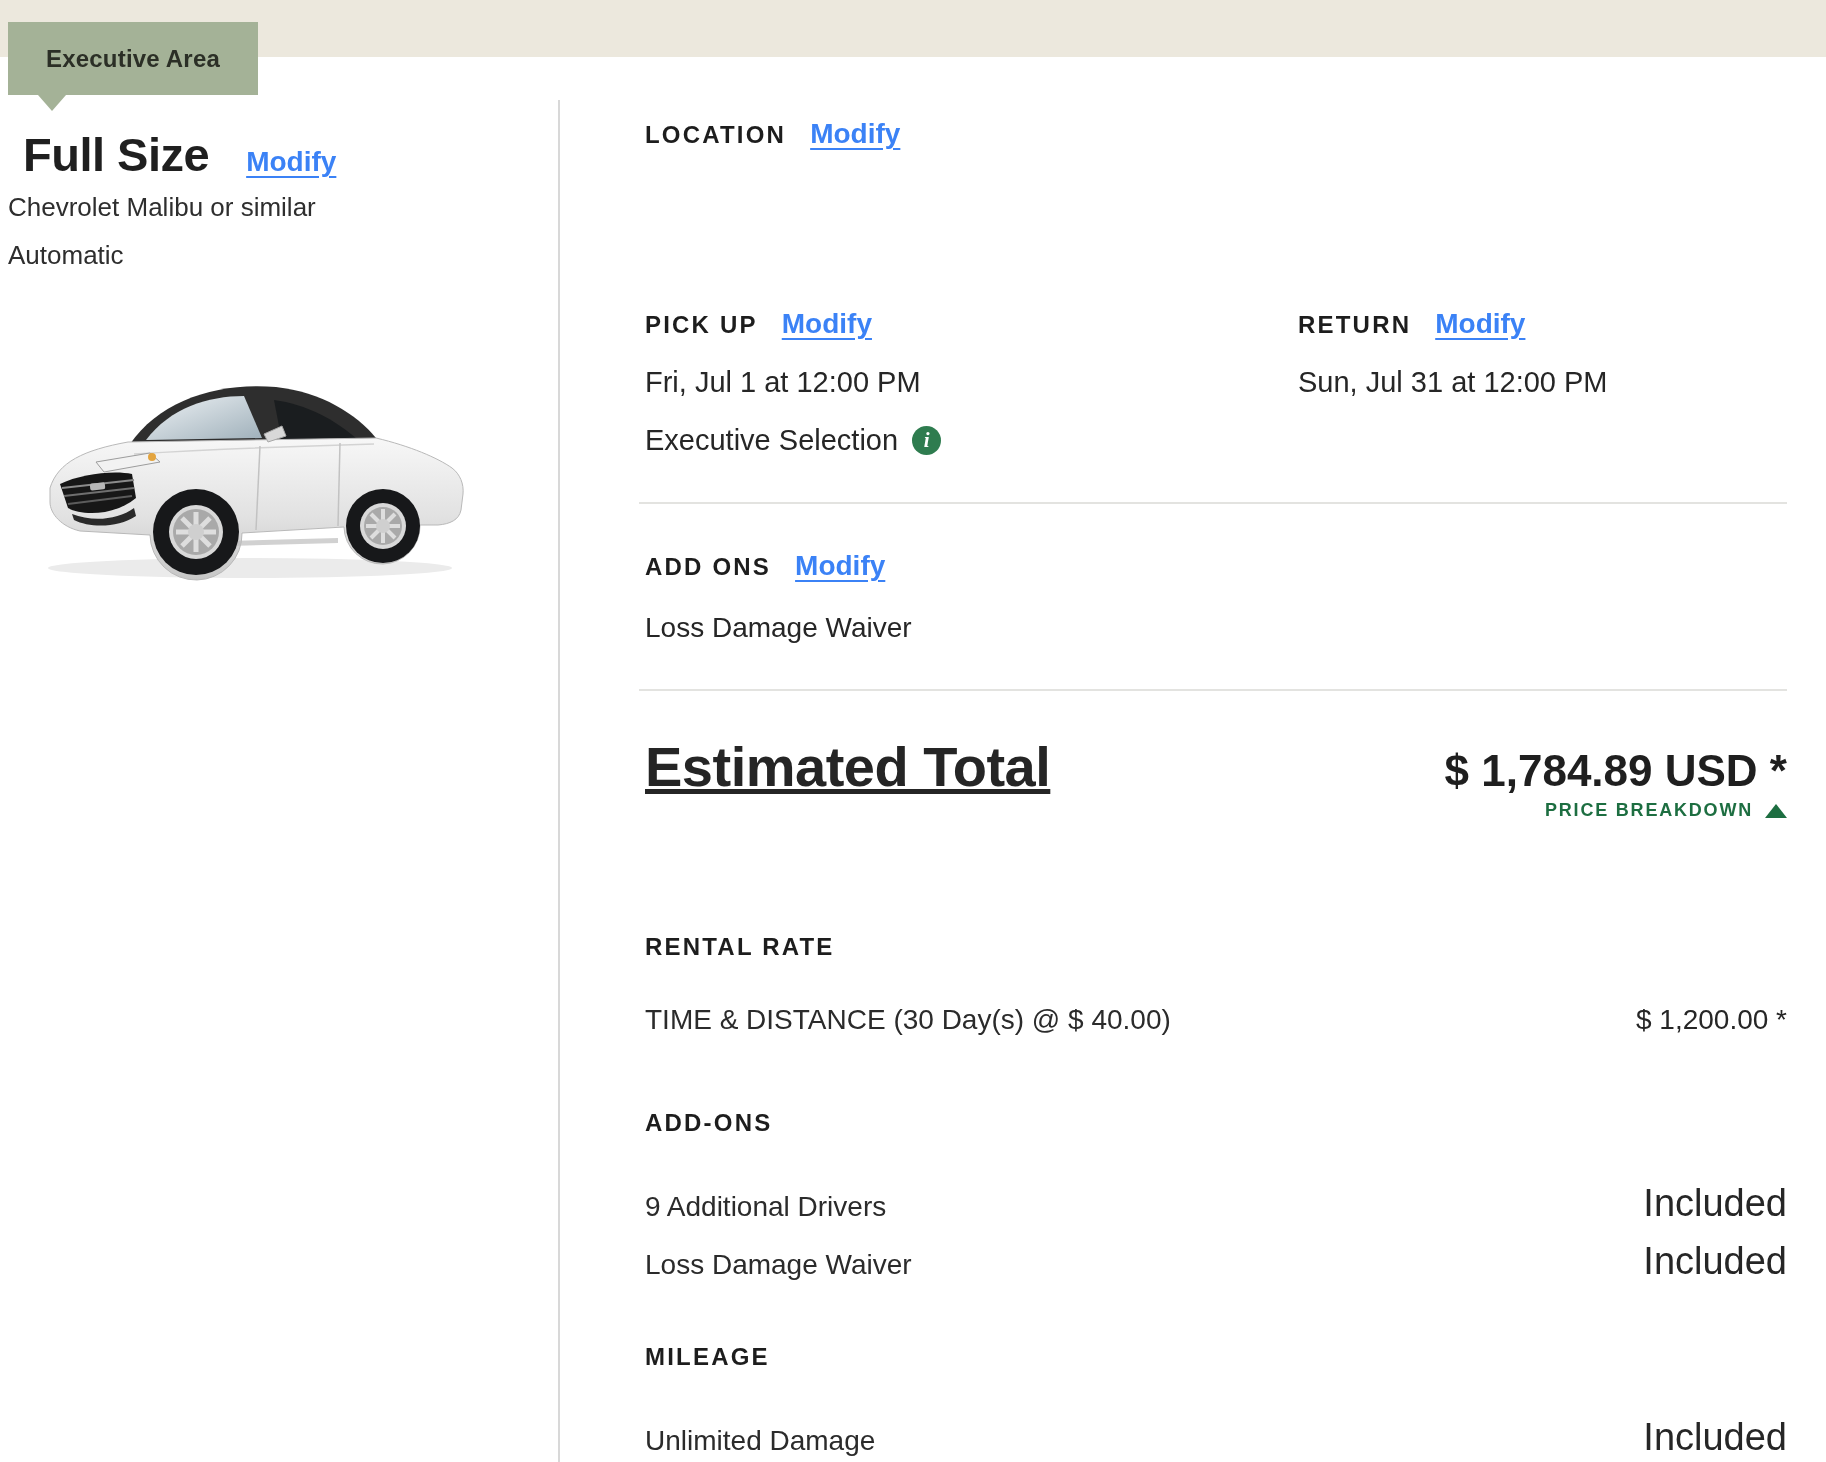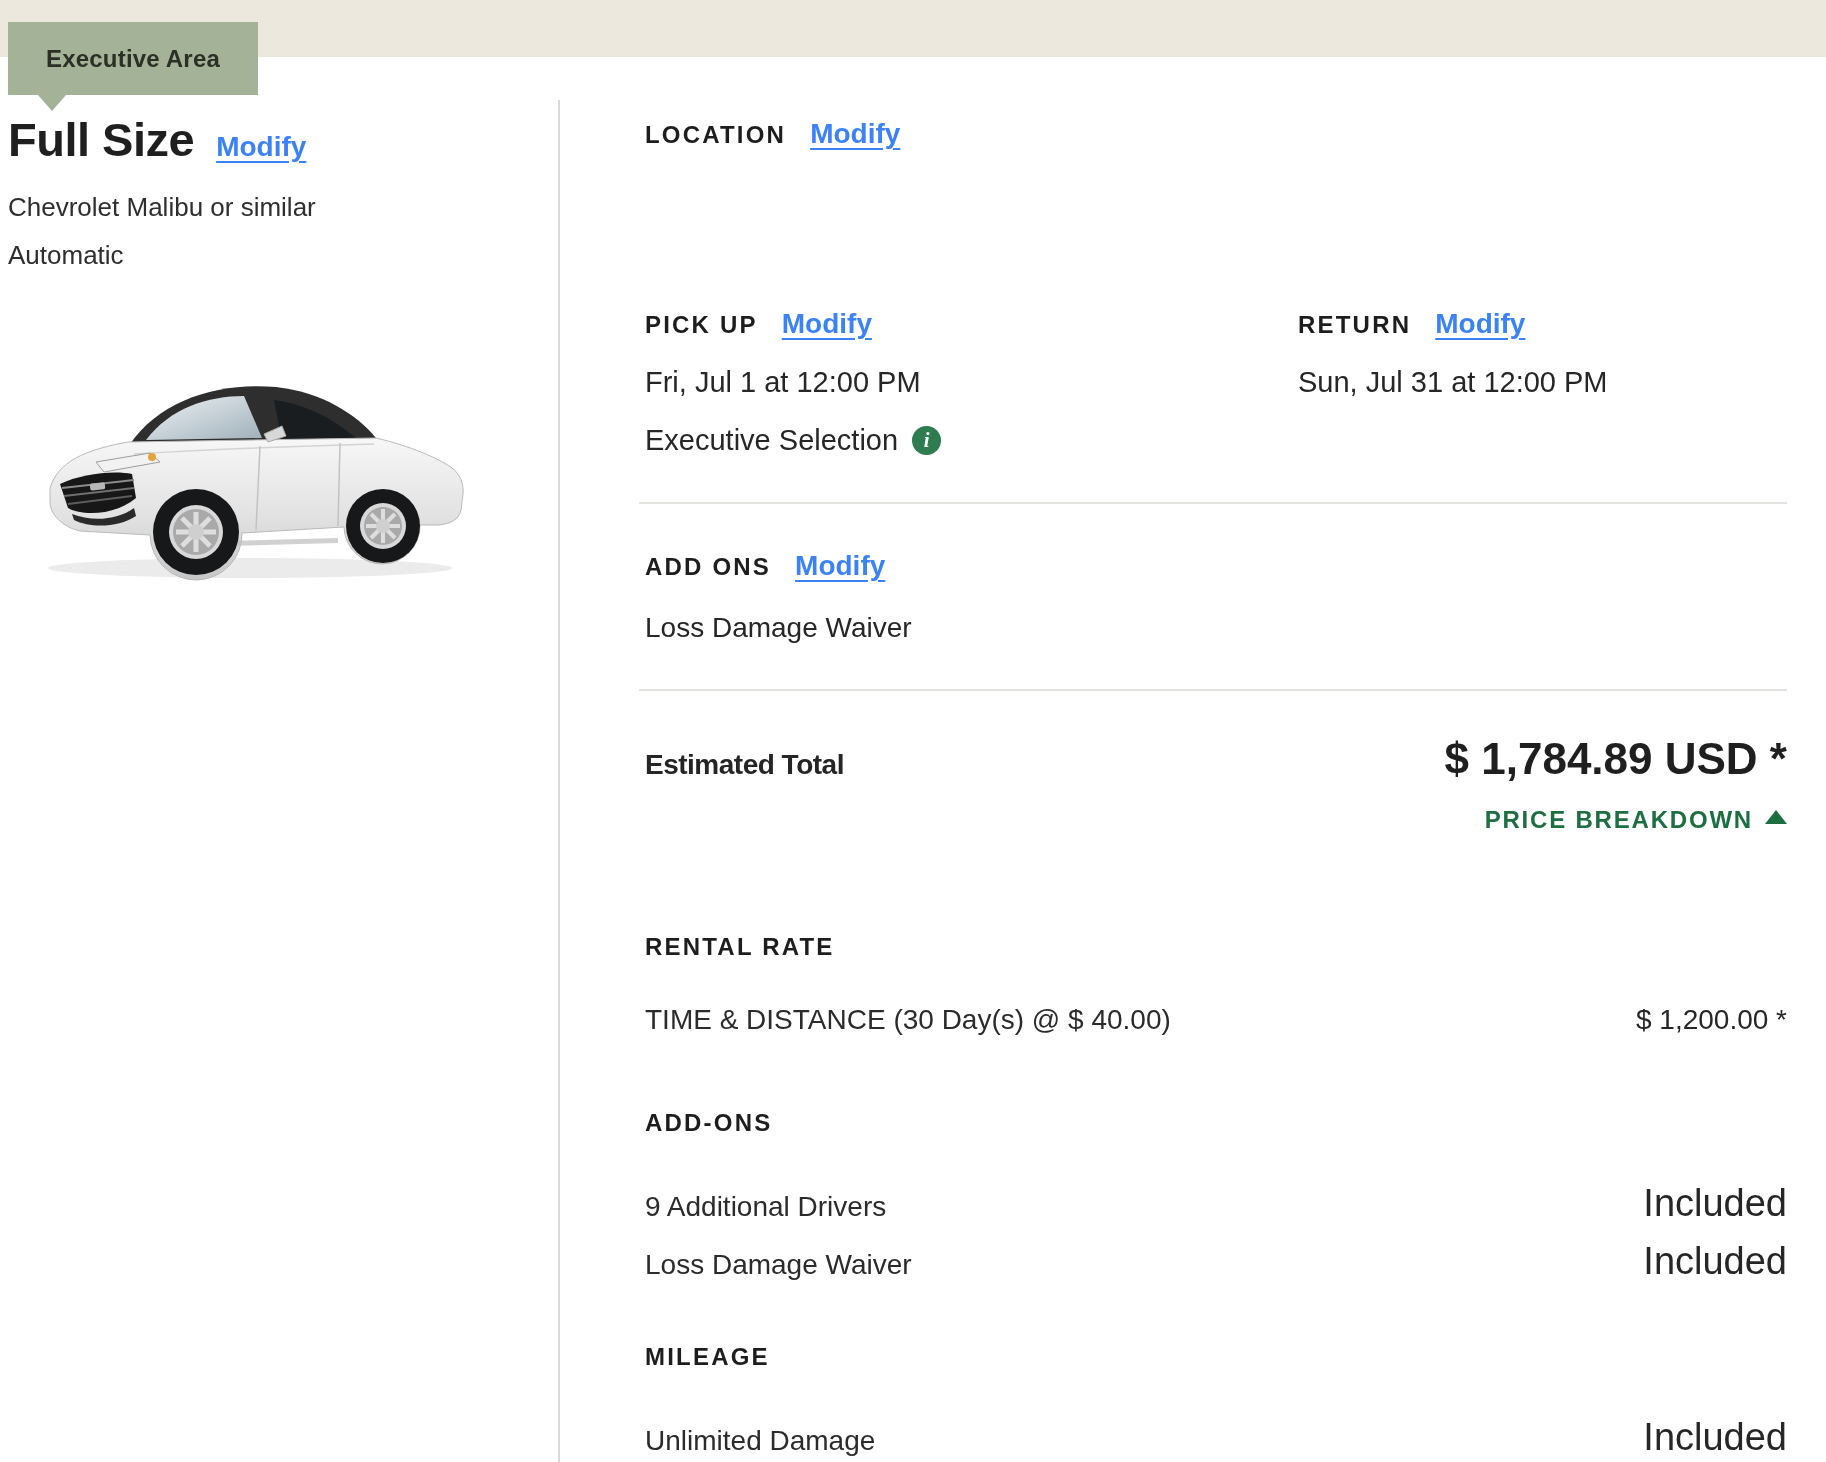--- a/index.html
+++ b/index.html
@@ -7,42 +7,42 @@
     position:relative;width:1826px;height:1462px;overflow:hidden;background:#ffffff;
     font-family:"Liberation Sans","DejaVu Sans",sans-serif;color:#262626;
   }
   .top-strip{position:absolute;left:0;top:0;width:1826px;height:57px;background:#ece8dd;}
   .badge{position:absolute;left:8px;top:22px;width:250px;height:73px;background:#a4b297;
     display:flex;align-items:center;justify-content:center;}
   .badge span{font-size:24px;font-weight:700;color:#2b2f26;letter-spacing:.2px;}
   .badge-pointer{position:absolute;left:30px;top:73px;width:0;height:0;
     border-left:14px solid transparent;border-right:14px solid transparent;border-top:16px solid #a4b297;}
   .title-row{position:absolute;left:8px;top:112px;display:flex;align-items:baseline;gap:22px;white-space:nowrap;}
-  .vehicle-class{font-size:47px;font-weight:700;color:#1f1f1f;letter-spacing:-.5px;margin:0;}
+  .vehicle-class{font-size:47px;font-weight:700;color:#1f1f1f;letter-spacing:-.5px;margin:15px;}
   .link{color:#3b82f6;font-weight:700;text-decoration:underline;text-underline-offset:5px;cursor:pointer;white-space:nowrap;}
   .modify-lg{font-size:28px;}
   .modify{font-size:28px;}
   .veh-line{position:absolute;left:8px;font-size:26px;color:#2e2e2e;white-space:nowrap;}
   .car-svg{position:absolute;left:38px;top:356px;width:430px;height:232px;}
   .v-divider{position:absolute;left:558px;top:100px;width:2px;height:1362px;background:#d8d8d8;}
   .hline{position:absolute;left:639px;width:1148px;height:2px;background:#e3e3e0;}
   .label{font-size:24px;font-weight:700;color:#1d1d1d;letter-spacing:2.2px;white-space:nowrap;}
   .label-row{position:absolute;display:flex;align-items:baseline;gap:24px;}
   .big-title{position:absolute;left:645px;font-size:46px;font-weight:700;color:#2b2b2b;letter-spacing:-.5px;white-space:nowrap;}
   .body-text{position:absolute;font-size:29px;color:#262626;white-space:nowrap;}
   .note-row{position:absolute;left:645px;display:flex;align-items:center;gap:14px;}
   .note-row .note{font-size:29px;color:#262626;white-space:nowrap;}
   .info-icon{width:29px;height:29px;border-radius:50%;background:#2e7c4f;color:#fff;
     display:flex;align-items:center;justify-content:center;
     font-family:"Liberation Serif","DejaVu Serif",serif;font-style:italic;font-weight:700;font-size:21px;cursor:pointer;}
   .total-row{position:absolute;left:645px;width:1142px;display:flex;justify-content:space-between;align-items:baseline;}
-  .total-label{font-size:28px;font-weight:700;color:#252525;letter-spacing:-.5px;}
+  .total-label{font-size:56px;font-weight:700;color:#252525;letter-spacing:-.5px;text-decoration:underline;}
   .total-amount{font-size:44px;font-weight:700;color:#1f1f1f;white-space:nowrap;}
   .breakdown-row{position:absolute;right:39px;display:flex;align-items:center;gap:12px;cursor:pointer;}
-  .breakdown-label{font-size:24px;font-weight:700;color:#1d6e41;letter-spacing:1.8px;white-space:nowrap;margin-top:6px;}
+  .breakdown-label{font-size:18px;font-weight:700;color:#1d6e41;letter-spacing:1.8px;white-space:nowrap;}
   .caret-up{width:0;height:0;border-left:11px solid transparent;border-right:11px solid transparent;border-bottom:14px solid #1d6e41;}
   .price-row{position:absolute;left:645px;width:1142px;display:flex;justify-content:space-between;align-items:baseline;}
   .price-row .name{font-size:28px;color:#2b2b2b;white-space:nowrap;}
   .price-row .value{font-size:38px;color:#262626;white-space:nowrap;}
   .section-label{position:absolute;left:645px;}
 </style>
 </head>
 <body>
 
 <div class="screen">

